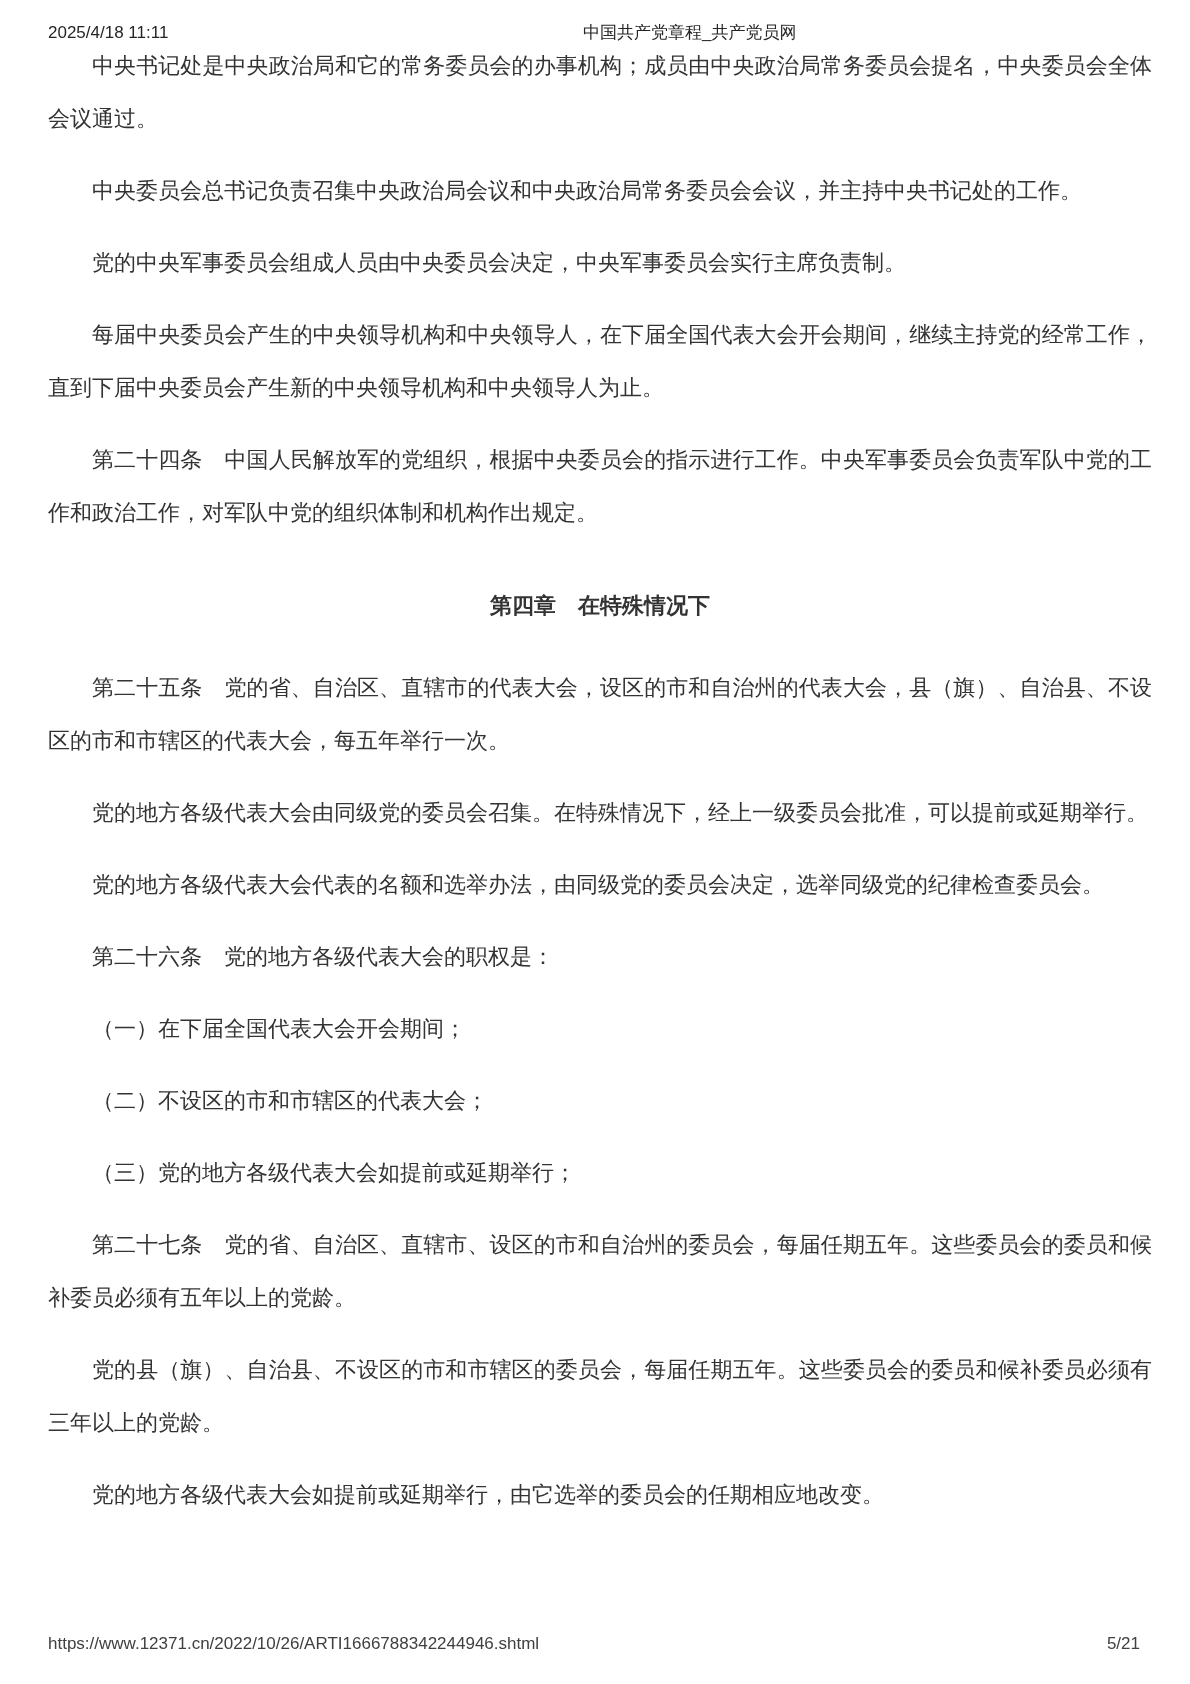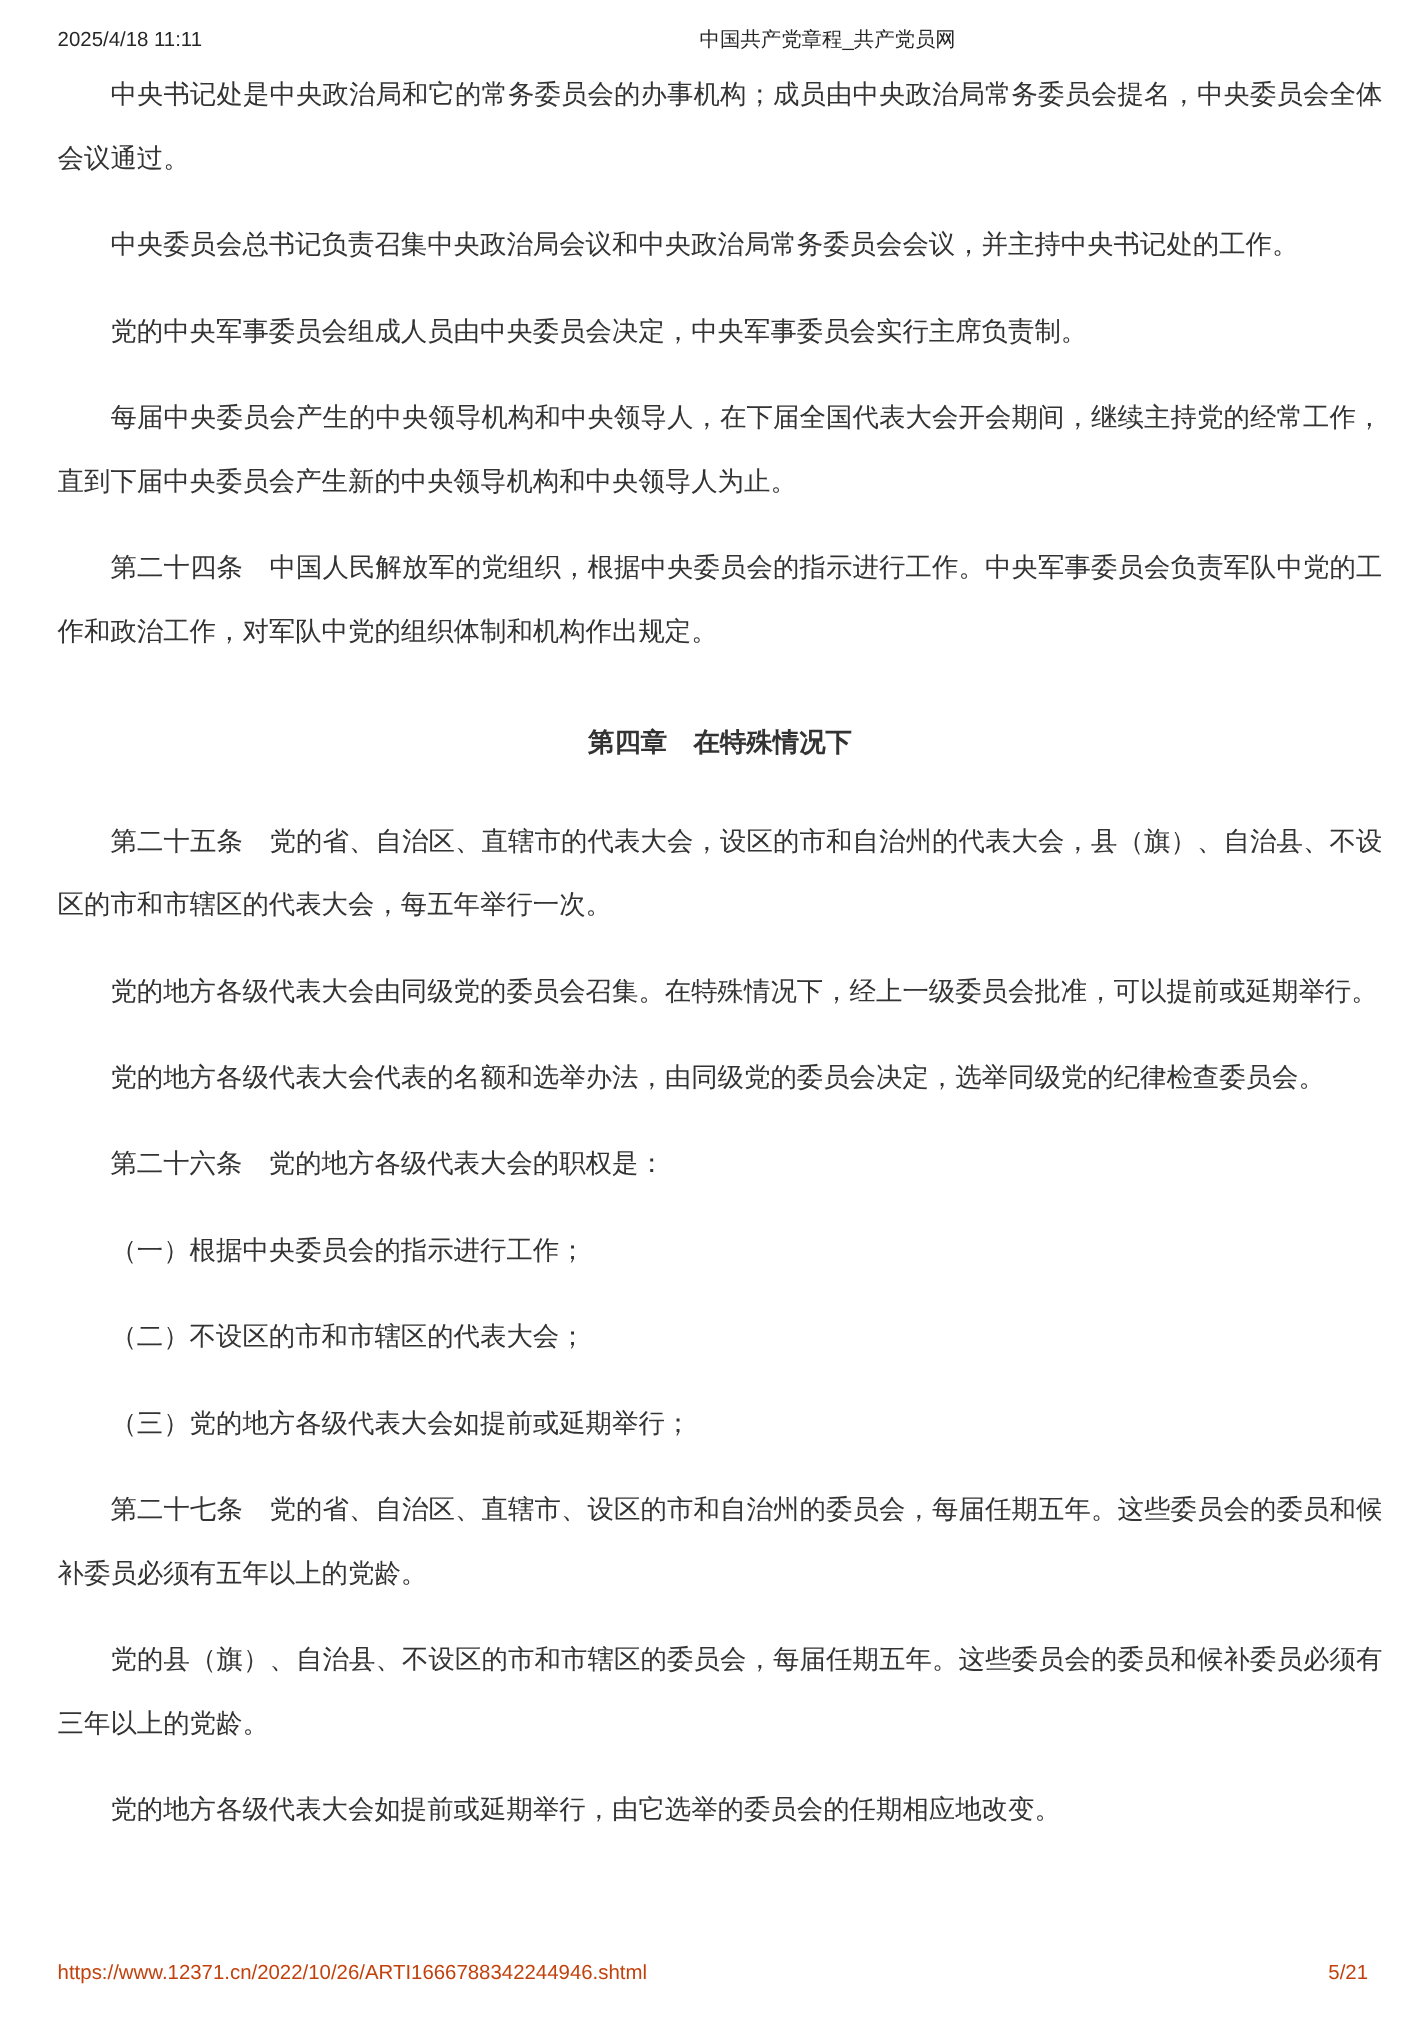--- a/index.html
+++ b/index.html
@@ -26,21 +26,21 @@
   }
   .hdr-date  { left: 48px; }
   .hdr-title { left: 583px; }
 
   
   .doc {
     position: absolute;
     top: 0;
     left: 48px;
     width: 1104px;
-    padding-top: 33px;
+    padding-top: 20px;
   }
   .doc p {
     font-size: 22px;
     line-height: 53px;
     margin: 19px 0;
     text-indent: 2em;
     text-align: justify;
     word-break: normal;
     color: #333333;
   }
@@ -57,21 +57,21 @@
   
   .print-footer {
     position: absolute;
     top: 1634px;
     left: 48px;
     right: 50px;
     display: flex;
     justify-content: space-between;
     font-size: 17px;
     line-height: 20px;
-    color: #c2410c;
+    color: #404040;
     white-space: nowrap;
   }
 </style>
 </head>
 <body>
 
 <div class="page">
 
   <div class="print-header">
     <span class="hdr-date">2025/4/18 11:11</span>
@@ -87,21 +87,21 @@
         <p>第二十四条　中国人民解放军的党组织，根据中央委员会的指示进行工作。中央军事委员会负责军队中党的工作和政治工作，对军队中党的组织体制和机构作出规定。</p>
       </div>
 
     <h2 class="chapter">第四章　在特殊情况下</h2>
 
     <div>
         <p>第二十五条　党的省、自治区、直辖市的代表大会，设区的市和自治州的代表大会，县（旗）、自治县、不设区的市和市辖区的代表大会，每五年举行一次。</p>
         <p>党的地方各级代表大会由同级党的委员会召集。在特殊情况下，经上一级委员会批准，可以提前或延期举行。</p>
         <p>党的地方各级代表大会代表的名额和选举办法，由同级党的委员会决定，选举同级党的纪律检查委员会。</p>
         <p>第二十六条　党的地方各级代表大会的职权是：</p>
-        <p>（一）根据中央委员会的指示进行工作；</p>
+        <p>（一）在下届全国代表大会开会期间；</p>
         <p>（二）不设区的市和市辖区的代表大会；</p>
         <p>（三）党的地方各级代表大会如提前或延期举行；</p>
         <p>第二十七条　党的省、自治区、直辖市、设区的市和自治州的委员会，每届任期五年。这些委员会的委员和候补委员必须有五年以上的党龄。</p>
         <p>党的县（旗）、自治县、不设区的市和市辖区的委员会，每届任期五年。这些委员会的委员和候补委员必须有三年以上的党龄。</p>
         <p>党的地方各级代表大会如提前或延期举行，由它选举的委员会的任期相应地改变。</p>
       </div>
   </div>
 
   <div class="print-footer">
     <span>https://www.12371.cn/2022/10/26/ARTI1666788342244946.shtml</span>

